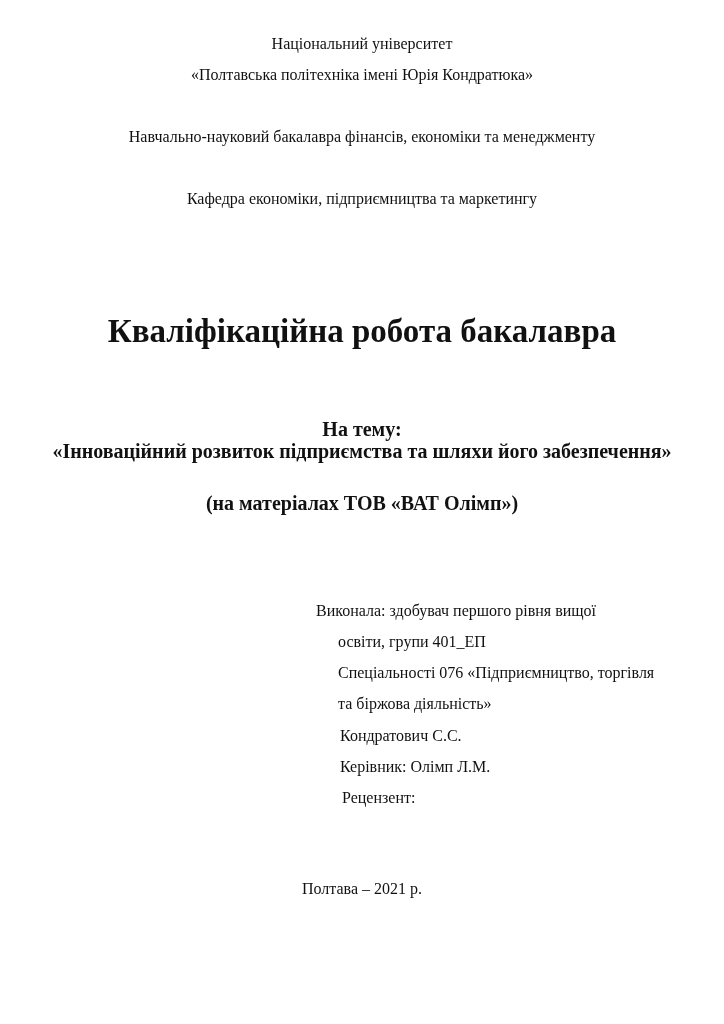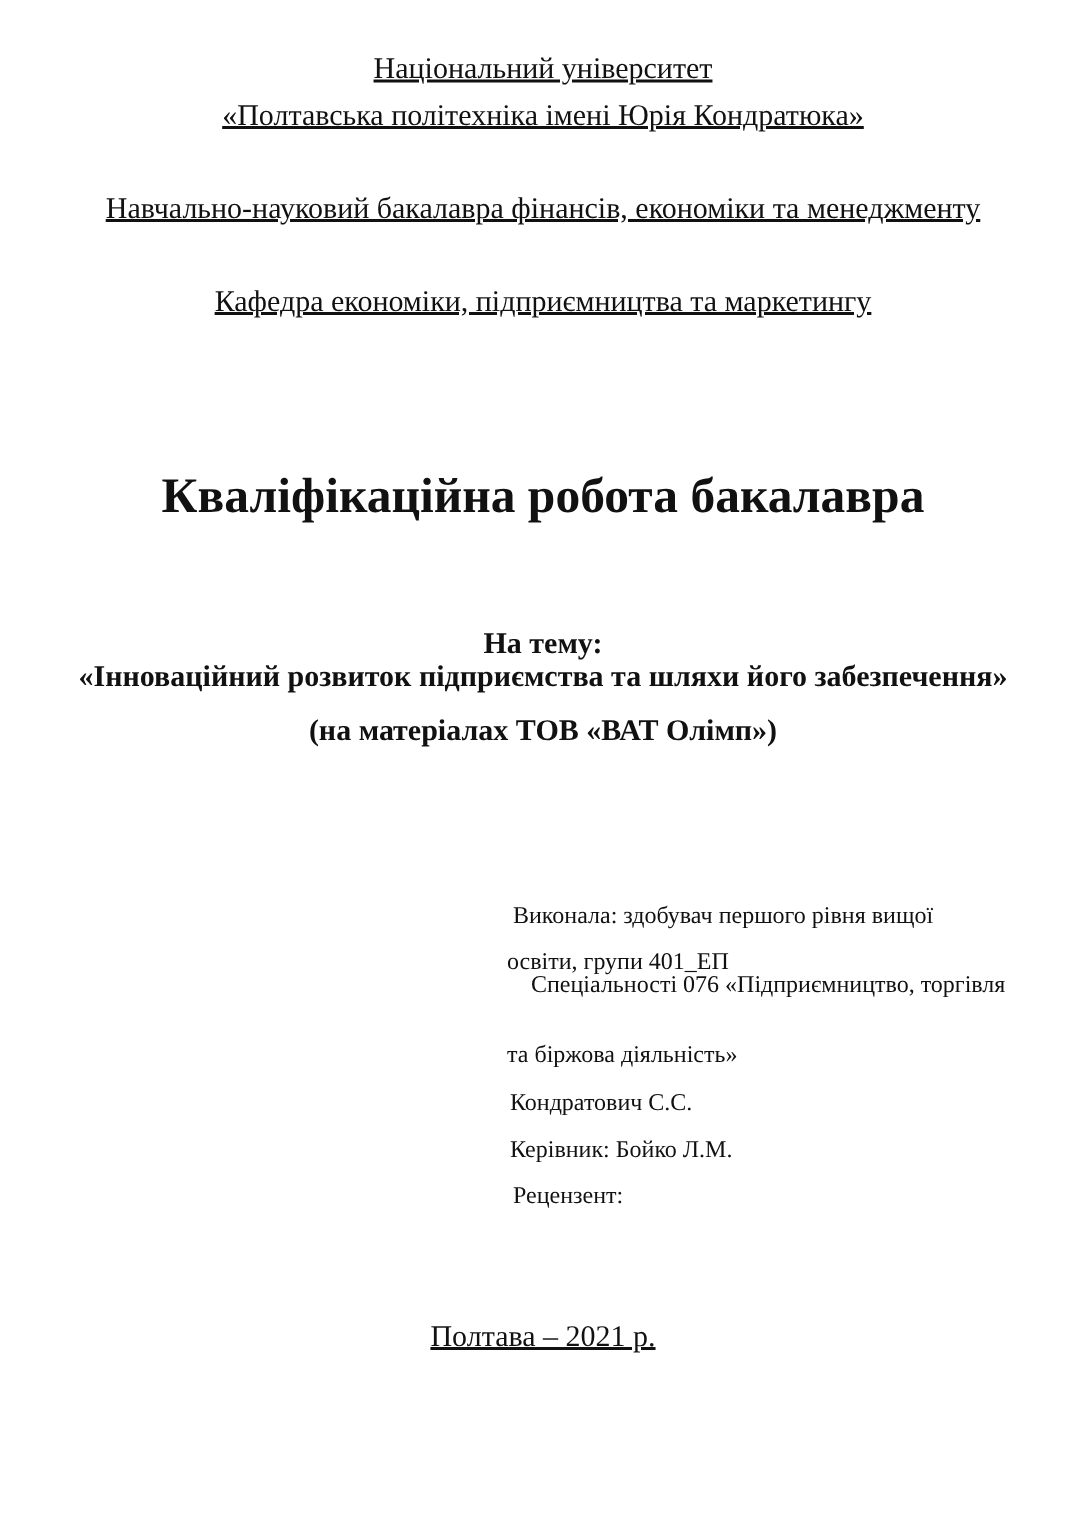--- a/index.html
+++ b/index.html
@@ -1,44 +1,44 @@
 <!DOCTYPE html>
 <html><head>
 <meta charset="utf-8">
 <style>
   html, body { margin: 0; padding: 0; background: #ffffff; }
   body { width: 724px; height: 1024px; position: relative; overflow: hidden;
          font-family: "Liberation Serif", "DejaVu Serif", serif; color: #111; }
   .line { position: absolute; left: 0; width: 724px; text-align: center; white-space: nowrap; }
-  .reg { font-size: 20px; text-decoration: underline; }
+  .reg { font-size: 16px; }
   .title { font-size: 33px; font-weight: bold; }
   .theme { font-size: 20px; font-weight: bold; }
   .info { position: absolute; white-space: nowrap; font-size: 16px; }
 </style>
 </head>
 <body>
 
 <div>
 
   <div class="line reg" style="top:35px;">Національний університет</div>
   <div class="line reg" style="top:66px;">«Полтавська політехніка імені Юрія Кондратюка»</div>
   <div class="line reg" style="top:128px;">Навчально-науковий бакалавра фінансів, економіки та менеджменту</div>
   <div class="line reg" style="top:190px;">Кафедра економіки, підприємництва та маркетингу</div>
 
   <div class="line title" style="top:313px;">Кваліфікаційна робота бакалавра</div>
 
   <div class="line theme" style="top:418px;">На тему:</div>
   <div class="line theme" style="top:440px;">«Інноваційний розвиток підприємства та шляхи його забезпечення»</div>
-  <div class="line theme" style="top:476px;">(на матеріалах ТОВ «ВАТ Олімп»)</div>
+  <div class="line theme" style="top:492px;">(на матеріалах ТОВ «ВАТ Олімп»)</div>
 
   <div>
-    <div class="info" style="left:342px; top:602px;">Виконала: здобувач першого рівня вищої</div>
+    <div class="info" style="left:316px; top:602px;">Виконала: здобувач першого рівня вищої</div>
     <div class="info" style="left:338px; top:633px;">освіти, групи 401_ЕП</div>
-    <div class="info" style="left:338px; top:648px;margin-left:16px;">Спеціальності 076 «Підприємництво, торгівля</div>
+    <div class="info" style="left:338px; top:664px;">Спеціальності 076 «Підприємництво, торгівля</div>
     <div class="info" style="left:338px; top:695px;">та біржова діяльність»</div>
     <div class="info" style="left:340px; top:727px;">Кондратович С.С.</div>
-    <div class="info" style="left:340px; top:758px;">Керівник: Бойко Л.М.</div>
+    <div class="info" style="left:340px; top:758px;">Керівник: Олімп Л.М.</div>
     <div class="info" style="left:342px; top:789px;text-align:right;">Рецензент:</div>
   </div>
 
   <div class="line reg" style="top:880px;">Полтава – 2021 р.</div>
 
 </div>
 
 </body></html>

